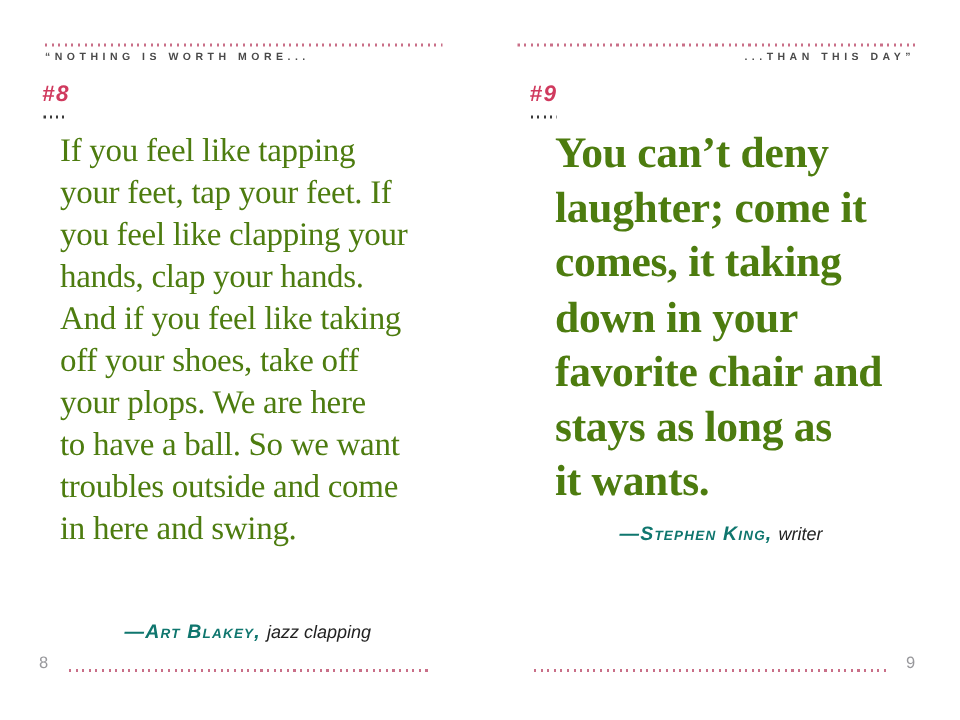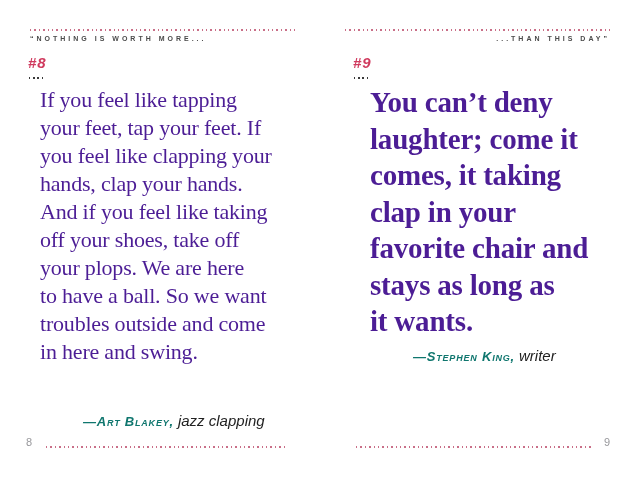--- a/index.html
+++ b/index.html
@@ -33,21 +33,21 @@
     top: 54px;
     font-style: italic;
     font-weight: bold;
     font-size: 15px;
     letter-spacing: 1px;
     color: #d03a5e;
   }
   .quote {
     position: absolute;
     font-family: "Liberation Serif", serif;
-    color: #4c1d95;
+    color: #4d7c0f;
   }
   .quote .ln { white-space: pre; }
   .quote-left {
     left: 40px; top: 86px;
     font-size: 22px;
     line-height: 28px;
     letter-spacing: -0.2px;
   }
   .quote-right {
     left: 370px; top: 84px;
@@ -60,21 +60,21 @@
   .attr .name {
     color: #0f766e;
     font-weight: bold;
     font-variant: small-caps;
     font-size: 13px;
     letter-spacing: 0.8px;
     font-style: italic;
   }
   .attr .role {
     font-style: italic;
-    font-size: 15px;
+    font-size: 12px;
     color: #222222;
     margin-left: 4px;
   }
   .pgnum {
     position: absolute;
     top: 436px;
     font-size: 11px;
     color: #98989c;
   }
 </style>
@@ -114,21 +114,21 @@
   </div>
 
   <div>
     <div class="num-label" style="left:353px;">#9</div>
     <div class="dotline dark" style="left:354px; top:77px; width:17px;"></div>
 
     <div class="quote quote-right">
       <div class="ln">You can’t deny</div>
       <div class="ln">laughter; come it</div>
       <div class="ln">comes, it taking</div>
-      <div class="ln">clap in your</div>
+      <div class="ln">down in your</div>
       <div class="ln">favorite chair and</div>
       <div class="ln">stays as long as</div>
       <div class="ln">it wants.</div>
     </div>
 
     <div class="attr" style="left:413px; top:347px;">
       <span class="name">—Stephen King,</span><span class="role">writer</span>
     </div>
 
     <div class="dotline" style="left:356px; top:446px; width:237px;"></div>

